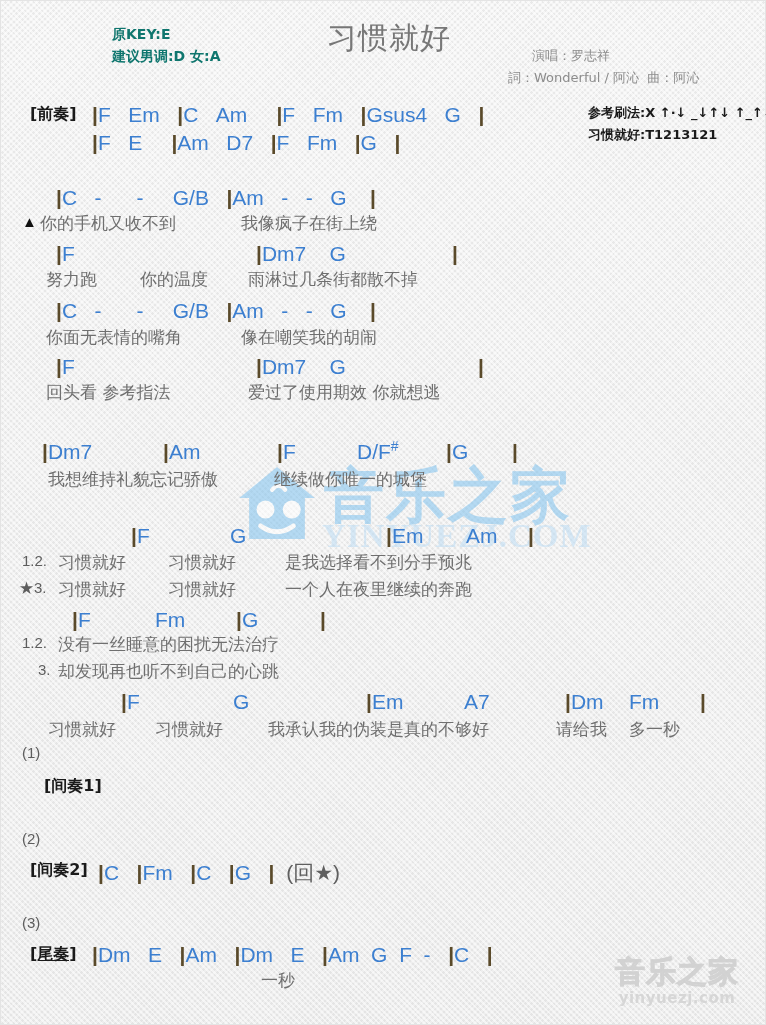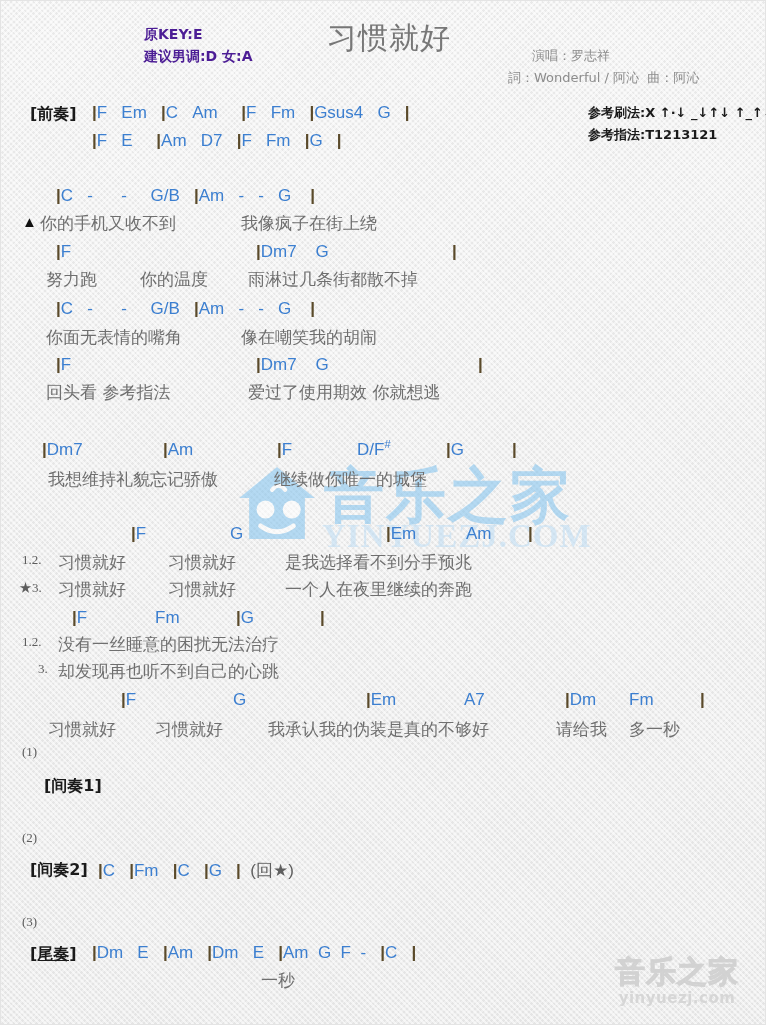--- a/index.html
+++ b/index.html
@@ -46,33 +46,33 @@
     font-family:"DejaVu Sans","Liberation Sans",sans-serif;line-height:34px;
     -webkit-text-stroke:1px #cfcfcf;
   }
   #wm-bottom .wb-en{
     font-size:15px;font-weight:bold;color:#d4d4d4;letter-spacing:.5px;
     font-family:"DejaVu Sans","Liberation Sans",sans-serif;
   }
   
   #content{position:absolute;inset:0;}
   .abs{position:absolute;white-space:pre;}
-  .chord{color:#3c7fd0;font-size:17px;font-weight:normal;}
+  .chord{color:#3c7fd0;font-size:21px;font-weight:normal;}
   .bar{color:#5a4a2a;font-weight:bold;}
   .lyric{color:#6f6f6f;font-size:17px;font-family:"DejaVu Sans","Liberation Sans",sans-serif;}
   .sect{color:#1a1a1a;font-size:16px;font-weight:bold;font-family:"DejaVu Sans","Liberation Sans",sans-serif;}
-  .meta{color:#4c1d95;font-size:14px;font-weight:bold;font-family:"DejaVu Sans","Liberation Sans",sans-serif;margin-left:32px;}
+  .meta{color:#0f766e;font-size:14px;font-weight:bold;font-family:"DejaVu Sans","Liberation Sans",sans-serif;}
   .credit{color:#8c8c8c;font-size:13px;font-family:"DejaVu Sans","Liberation Sans",sans-serif;}
   .title{
     color:#777;font-size:30px;
     font-family:"DejaVu Sans","Liberation Sans",sans-serif;
     letter-spacing:1px;
   }
   .strum{color:#1a1a1a;font-size:13px;font-weight:bold;font-family:"DejaVu Sans","Liberation Sans",sans-serif;}
-  .num{color:#5d5d5d;font-size:13px;font-family:Liberation Serif, serif;}
+  .num{color:#5d5d5d;font-size:15px;font-family:Liberation Sans, sans-serif;}
   sup{font-size:.66em;vertical-align:super;line-height:0;}
   .marker{color:#111;font-size:15px;}
 </style>
 </head>
 <body>
 
 <div id="sheet"></div>
 
 <div id="wm-center">
   <svg class="wm-logo" viewBox="0 0 100 100">
@@ -92,21 +92,21 @@
 </div>
 
 <div id="content">
 
   <div class="abs meta" style="left:112px;top:26px;">原KEY:E</div>
   <div class="abs meta" style="left:112px;top:48px;">建议男调:D 女:A</div>
   <div class="abs title" style="left:327px;top:18px;">习惯就好</div>
   <div class="abs credit" style="left:532px;top:47px;">演唱：罗志祥</div>
   <div class="abs credit" style="left:508px;top:69px;">詞：Wonderful / 阿沁  曲：阿沁</div>
   <div class="abs strum" style="left:588px;top:104px;">参考刷法:X ↑·↓ _↓↑↓ ↑_↑↓</div>
-  <div class="abs strum" style="left:588px;top:126px;">参考指法:T1213121</div>
+  <div class="abs strum" style="left:588px;top:126px;">习惯就好:T1213121</div>
 
   <div class="abs sect" style="left:30px;top:104px;">[前奏]</div>
   <div class="abs chord" style="left:92px;top:103px;"><span class="bar">|</span>F&nbsp;&nbsp;&nbsp;Em&nbsp;&nbsp;&nbsp;<span class="bar">|</span>C&nbsp;&nbsp;&nbsp;Am&nbsp;&nbsp;&nbsp;&nbsp;&nbsp;<span class="bar">|</span>F&nbsp;&nbsp;&nbsp;Fm&nbsp;&nbsp;&nbsp;<span class="bar">|</span>Gsus4&nbsp;&nbsp;&nbsp;G&nbsp;&nbsp;&nbsp;<span class="bar">|</span></div>
   <div class="abs chord" style="left:92px;top:131px;"><span class="bar">|</span>F&nbsp;&nbsp;&nbsp;E&nbsp;&nbsp;&nbsp;&nbsp;&nbsp;<span class="bar">|</span>Am&nbsp;&nbsp;&nbsp;D7&nbsp;&nbsp;&nbsp;<span class="bar">|</span>F&nbsp;&nbsp;&nbsp;Fm&nbsp;&nbsp;&nbsp;<span class="bar">|</span>G&nbsp;&nbsp;&nbsp;<span class="bar">|</span></div>
 
   <div class="abs chord" style="left:56px;top:186px;"><span class="bar">|</span>C&nbsp;&nbsp;&nbsp;-&nbsp;&nbsp;&nbsp;&nbsp;&nbsp;&nbsp;-&nbsp;&nbsp;&nbsp;&nbsp;&nbsp;G/B&nbsp;&nbsp;&nbsp;<span class="bar">|</span>Am&nbsp;&nbsp;&nbsp;-&nbsp;&nbsp;&nbsp;-&nbsp;&nbsp;&nbsp;G&nbsp;&nbsp;&nbsp;&nbsp;<span class="bar">|</span></div>
   <div class="abs marker" style="left:22px;top:213px;">▲</div>
   <div class="abs lyric" style="left:40px;top:212px;">你的手机又收不到</div>
   <div class="abs lyric" style="left:241px;top:212px;">我像疯子在街上绕</div>
 

